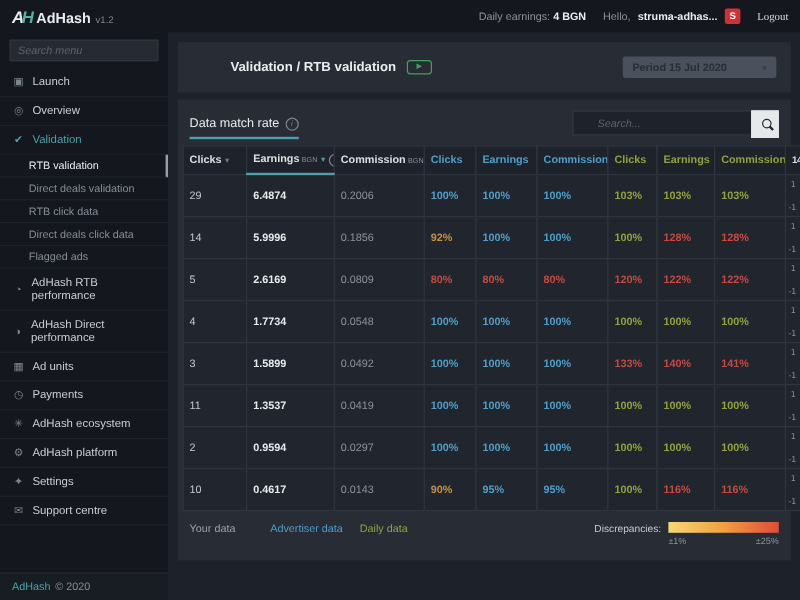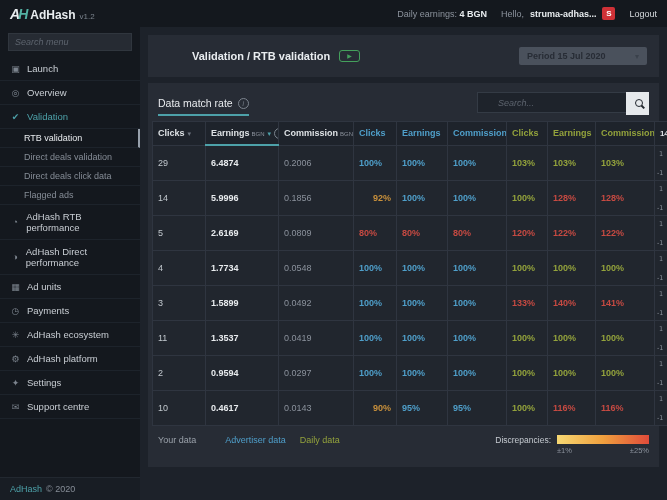--- a/index.html
+++ b/index.html
@@ -12,21 +12,21 @@
   .logo{display:flex;align-items:baseline;gap:4px;width:130px;}
   .mark{font-weight:bold;font-size:14px;font-style:italic;letter-spacing:-2px;}
   .mark-a{color:#e9edf0;} .mark-h{color:#53b2a4;}
   .logo-name{font-weight:bold;font-size:12px;color:#e9edf0;}
   .logo-ver{font-size:8px;color:#7c848e;}
   .top-right{display:flex;align-items:center;gap:14px;font-size:9px;color:#8b929c;}
   .top-right b{color:#e9edf0;}
   .acct{display:flex;align-items:center;gap:6px;}
   .avatar{width:13px;height:13px;background:#cf3137;color:#fff;font-size:8px;font-weight:bold;
           display:flex;align-items:center;justify-content:center;border-radius:2px;}
-  .logout{color:#d6dade;cursor:pointer;}
+  .logout{color:#d6dade;cursor:pointer;font-family:Liberation Serif, serif;}
   
   .shell{flex:1;display:flex;min-height:0;}
   .sidebar{width:140px;min-width:140px;background:#14181e;display:flex;flex-direction:column;}
   .side-search{margin:6px 8px;}
   .side-search input{width:100%;box-sizing:border-box;background:#262b33;border:1px solid #30363e;
           color:#aab0b8;font-size:9px;padding:3px 6px;font-family:inherit;}
   input::placeholder{color:#5d646e;font-style:italic;}
   .menu{flex:1;overflow:hidden;}
   .item{display:flex;align-items:center;gap:6px;padding:6px 10px;border-bottom:1px solid #1d232b;
         color:#c9ced4;font-size:9.5px;cursor:pointer;}
@@ -73,21 +73,21 @@
   th .unit{font-size:6px;color:#8b929c;margin-left:2px;font-weight:normal;}
   th .caret{font-size:7px;color:#6f7680;margin-left:3px;}
   th .caret.accent{color:#4da1a9;}
   th .info{margin-left:3px;}
   td{background:#21262e;height:32px;color:#c2c8ce;}
   td.em{color:#e8ebee;font-weight:bold;}
   td.dim{color:#8b929c;}
   td.blue{color:#4f9fca;font-weight:bold;}
   td.green{color:#93a23c;font-weight:bold;}
   td.red{color:#c64a42;font-weight:bold;}
-  td.orange{color:#c8903c;font-weight:bold;text-align:right;}
+  td.orange{color:#c8903c;font-weight:bold;}
   td.spark{padding:1px 0 1px 2px;}
   svg .ax{fill:#8b929c;font-size:6.5px;font-family:"DejaVu Sans",sans-serif;}
   
   .panel-bottom{display:flex;justify-content:space-between;align-items:flex-start;padding:9px 6px 12px;}
   .links{display:flex;gap:14px;font-size:9px;}
   .link-you{color:#9aa1aa;cursor:pointer;}
   .link-adv{color:#4f9fca;cursor:pointer;margin-left:15px;}
   .link-bid{color:#93a23c;cursor:pointer;}
   .legend{display:flex;gap:6px;font-size:8.5px;color:#c6cbd1;align-items:flex-start;}
   .grad-wrap{display:flex;flex-direction:column;width:92px;}
@@ -133,20 +133,21 @@
           <div class="item">
             <span class="icon">◎</span>
             <span class="lbl">Overview</span>
           </div>
           <div class="item accent">
             <span class="icon">✔</span>
             <span class="lbl">Validation</span>
           </div>
           <div class="subitem active">RTB validation</div>
           <div class="subitem">Direct deals validation</div>
+          <div class="subitem">RTB click data</div>
           <div class="subitem">Direct deals click data</div>
           <div class="subitem">Flagged ads</div>
           <div class="item">
             <span class="icon">◔</span>
             <span class="lbl">AdHash RTB performance</span>
           </div>
           <div class="item">
             <span class="icon">◑</span>
             <span class="lbl">AdHash Direct performance</span>
           </div>

